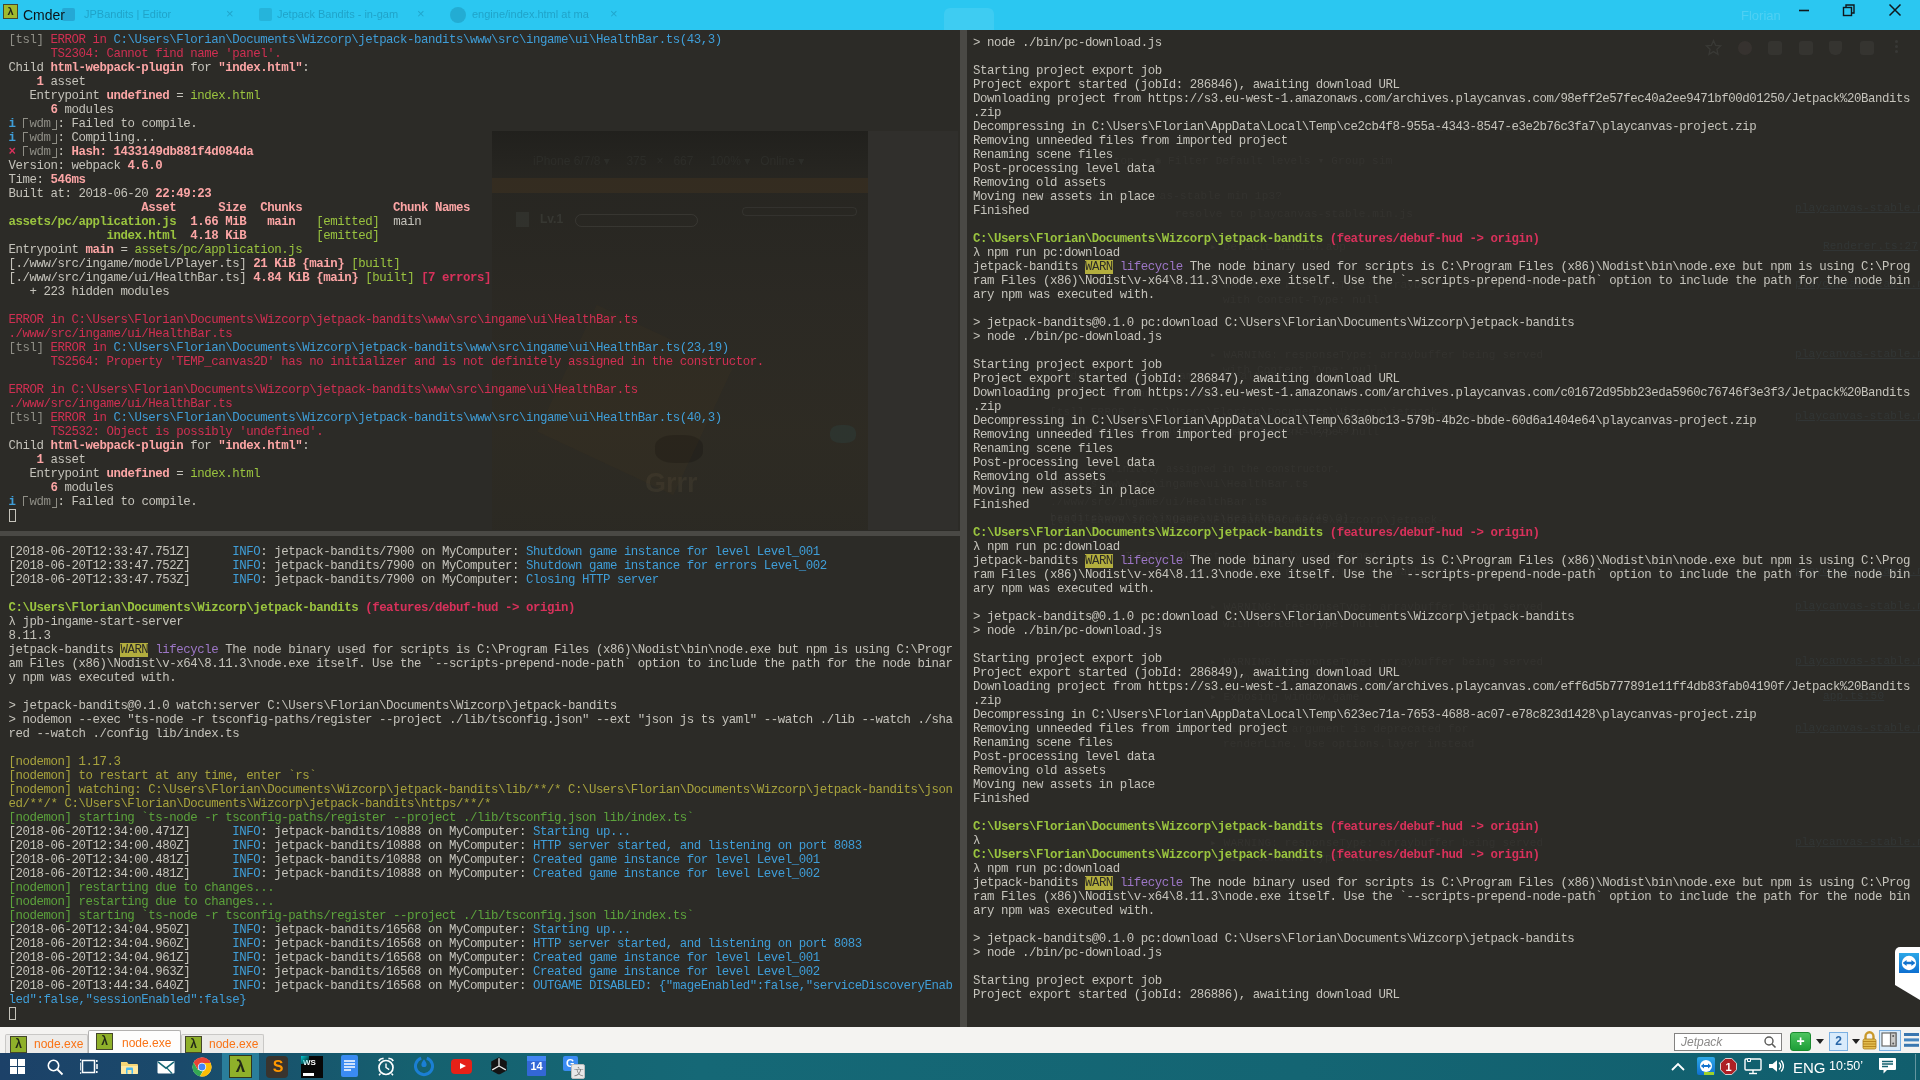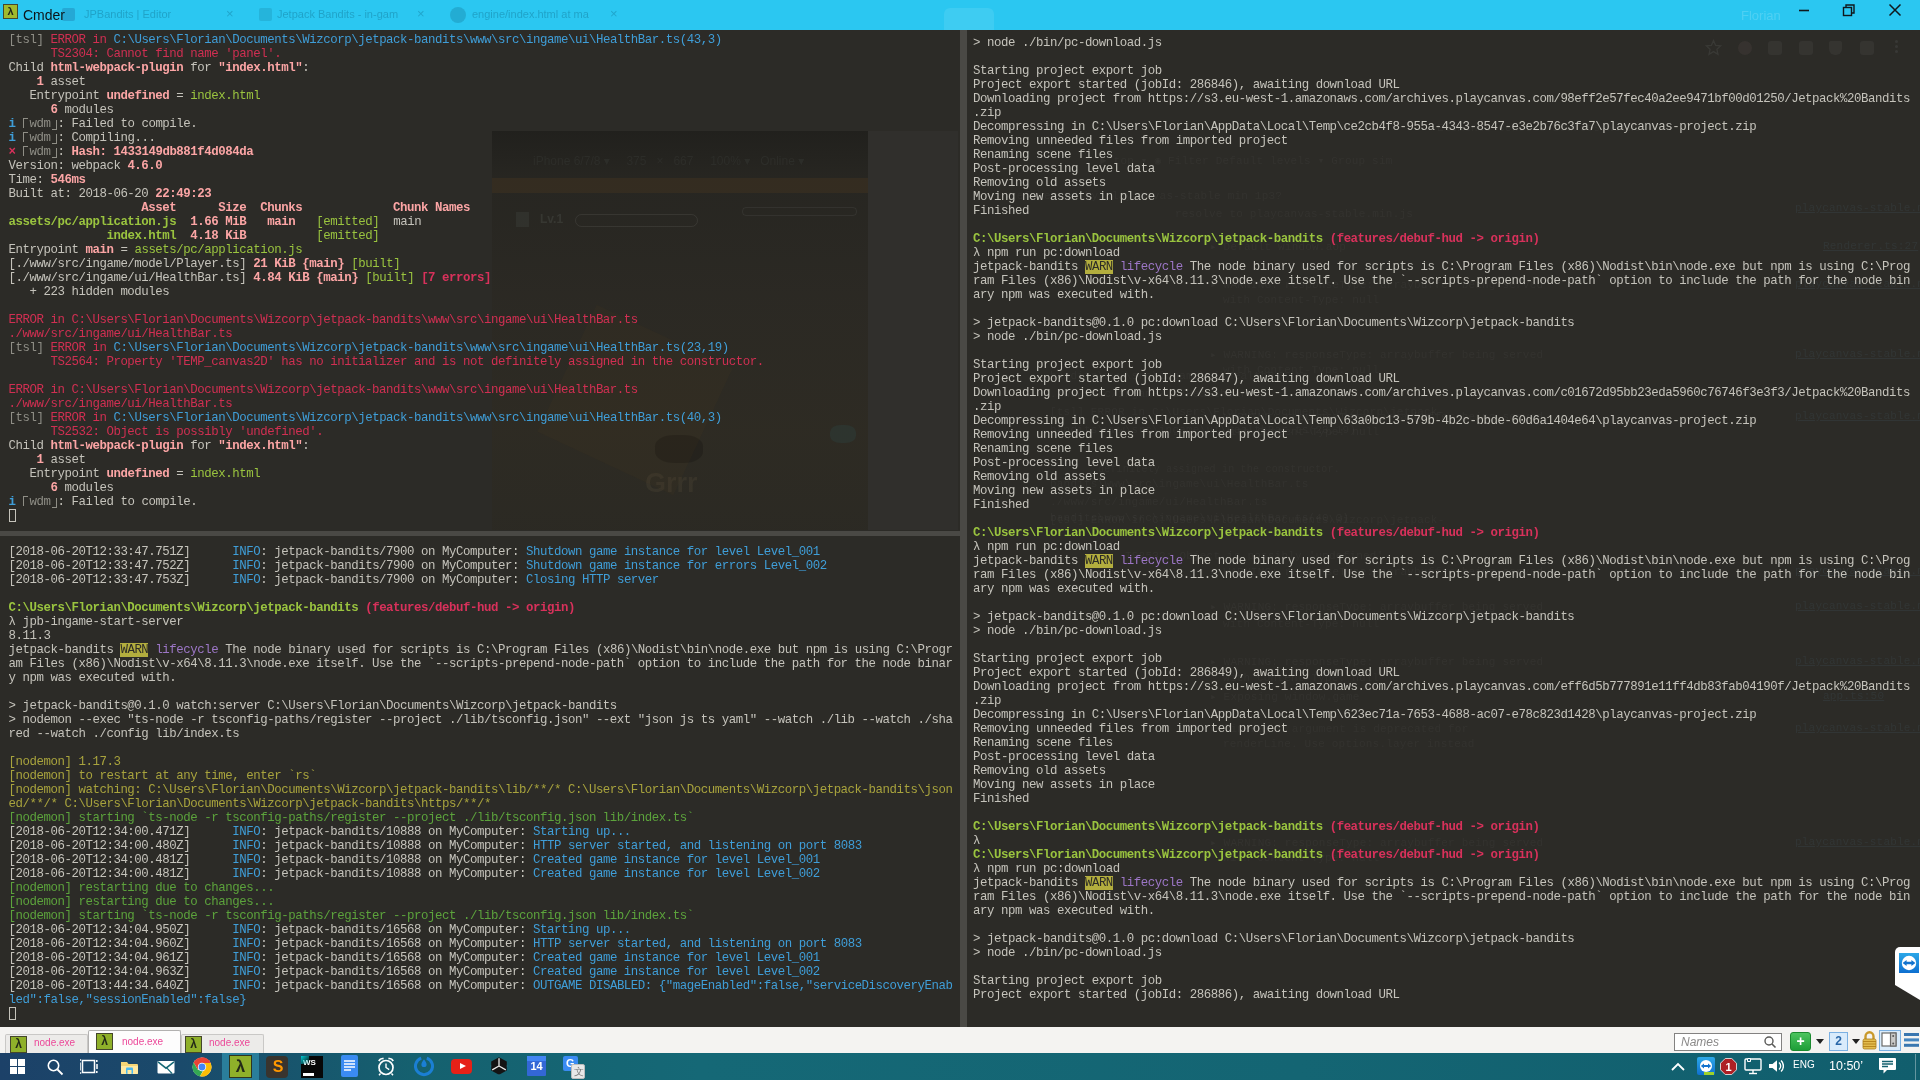--- a/index.html
+++ b/index.html
@@ -37,21 +37,21 @@
 .cursor{position:absolute;width:5px;height:11px;border:1px solid #c5c3bb}
 #hsplit{position:absolute;left:0;top:501px;width:960px;height:5px;background:#4a4945}
 #vsplit{position:absolute;left:960px;top:0;width:7px;height:997px;background:#4a4945}
 
 .gh{position:absolute;pointer-events:none;white-space:nowrap}
 
 #tabbar{position:absolute;left:0;top:1027px;width:1920px;height:26px;background:#f4f3f1}
 .tab{position:absolute;border:1px solid #c9c8c6;border-bottom:none;border-radius:2px 2px 0 0;background:#ecebe9}
 .tab.active{background:#fdfdfd;border-color:#b2b1b0}
 .tabico{position:absolute;width:15px;height:15px;background:#8fb02a;border:1px solid #44462c;color:#242a18;font-weight:bold;font-size:12px;line-height:15px;text-align:center}
-.tabtxt{position:absolute;font-size:10px;color:#ec4899}
+.tabtxt{position:absolute;font-size:12px;color:#f97316}
 #taskbar{position:absolute;left:0;top:1053px;width:1920px;height:27px;background:linear-gradient(90deg,#1c4168 0,#1a4a6b 180px,#15616f 420px,#156876 700px,#146573 1300px,#115e6d 1920px)}
 </style></head>
 <body>
 <div id="root">
 <div id="titlebar">
 <div class="gico" style="left:62px;background:rgba(20,90,140,.28)"></div>
 <div class="gtab" style="left:84px">JPBandits | Editor</div>
 <div class="gtabx" style="left:226px">×</div>
 <div class="gico" style="left:259px;background:rgba(8,78,106,.16)"></div>
 <div class="gtab" style="left:277px">Jetpack Bandits - in-gam</div>
@@ -277,21 +277,21 @@
 <div class="tab" style="left:5px;top:1034px;width:81px;height:18px"></div>
 <div class="tabico" style="left:10px;top:1036px">λ</div>
 <div class="tabtxt" style="left:34px;top:1037px">node.exe</div>
 <div class="tab active" style="left:88px;top:1030px;width:91px;height:23px"></div>
 <div class="tabico" style="left:96px;top:1033px">λ</div>
 <div class="tabtxt" style="left:122px;top:1036px">node.exe</div>
 <div class="tab" style="left:181px;top:1034px;width:81px;height:18px"></div>
 <div class="tabico" style="left:185px;top:1036px">λ</div>
 <div class="tabtxt" style="left:209px;top:1037px">node.exe</div>
 <div style="position:absolute;left:1674px;top:1033px;width:106px;height:16px;background:#fff;border:1px solid #838281"></div>
-<div style="position:absolute;left:1681px;top:1035px;font-size:12px;font-style:italic;color:#8b8a89">Names</div>
+<div style="position:absolute;left:1681px;top:1035px;font-size:12px;font-style:italic;color:#8b8a89">Jetpack</div>
 <svg style="position:absolute;left:1763px;top:1035px" width="14" height="14" viewBox="0 0 14 14">
       <circle cx="6" cy="6" r="4" fill="none" stroke="#5a5a58" stroke-width="1.4"></circle>
       <line x1="9" y1="9" x2="12.5" y2="12.5" stroke="#5a5a58" stroke-width="1.6"></line>
     </svg>
 <div style="position:absolute;left:1790px;top:1032px;width:19px;height:17px;border-radius:3px;background:linear-gradient(180deg,#4cc45e,#1e9e38);border:1px solid #1a8a2e;color:#fff;font-weight:bold;font-size:14px;text-align:center;line-height:16px">+</div>
 <div style="position:absolute;left:1816px;top:1039px;width:0;height:0;border-left:4px solid transparent;border-right:4px solid transparent;border-top:5px solid #222"></div>
 <div style="position:absolute;left:1829px;top:1032px;width:17px;height:17px;background:#d9ebfb;border:1px solid #7bb0e2;color:#2a67a8;font-size:12px;font-weight:bold;text-align:center;line-height:17px">2</div>
 <div style="position:absolute;left:1852px;top:1039px;width:0;height:0;border-left:4px solid transparent;border-right:4px solid transparent;border-top:5px solid #222"></div>
 <svg style="position:absolute;left:1861px;top:1030px" width="17" height="21" viewBox="0 0 17 21">
 <path d="M4.5 9 V6.5 a4 4.2 0 0 1 8 0 V9" fill="none" stroke="#c9992b" stroke-width="2.4"></path>
@@ -402,21 +402,21 @@
       <line x1="9" y1="12" x2="9" y2="15" stroke="#fff" stroke-width="1.4"></line>
       <line x1="5" y1="15.5" x2="13" y2="15.5" stroke="#fff" stroke-width="1.4"></line>
       <rect x="3" y="0" width="4" height="4" fill="#2c6d80"></rect>
       <path d="M3.5 0.5 h3 v3 h-3 Z M4.3 0 v1 M6 0 v1" fill="none" stroke="#fff" stroke-width="1"></path>
     </svg>
 <svg style="position:absolute;left:1768px;top:1058px" width="16" height="16" viewBox="0 0 16 16">
       <path d="M1 6 h3.5 L9 2.2 v11.6 L4.5 10 H1 Z" fill="#fff"></path>
       <path d="M11 4.5 a4.5 4.5 0 0 1 0 7" fill="none" stroke="#fff" stroke-width="1.4"></path>
       <path d="M13 2.5 a7.5 7.5 0 0 1 0 11" fill="none" stroke="#fff" stroke-width="1.4"></path>
     </svg>
-<div style="position:absolute;left:1793px;top:1059px;font-size:10px;color:#fff;font-family:'Liberation Sans',sans-serif">ENG</div>
+<div style="position:absolute;left:1793px;top:1059px;font-size:15px;color:#fff;font-family:'Liberation Sans',sans-serif">ENG</div>
 <div style="position:absolute;left:1829px;top:1059px;font-size:12.5px;color:#fff;font-family:'Liberation Sans',sans-serif">10:50’</div>
 <svg style="position:absolute;left:1878px;top:1057px" width="19" height="17" viewBox="0 0 19 17">
       <path d="M1 1 h16 a1 1 0 0 1 1 1 v10 a1 1 0 0 1 -1 1 H9 L5.5 16.5 V13 H2 a1 1 0 0 1 -1 -1 Z" fill="#fff"></path>
       <path d="M4 4.5 h11 M4 7 h11 M4 9.5 h6" stroke="#16616f" stroke-width="1.3"></path>
     </svg>
 <div style="position:absolute;left:1914.5px;top:1054px;width:1px;height:26px;background:rgba(255,255,255,.35)"></div>
 <svg style="position:absolute;left:1893px;top:944px" width="27" height="58" viewBox="0 0 27 58">
 <path d="M7 3 H27 V56 L2 41 V8 a5 5 0 0 1 5 -5 Z" fill="#fff"></path>
 <rect x="6" y="9" width="20" height="20" fill="url(#tvg)"></rect>
 <defs>

